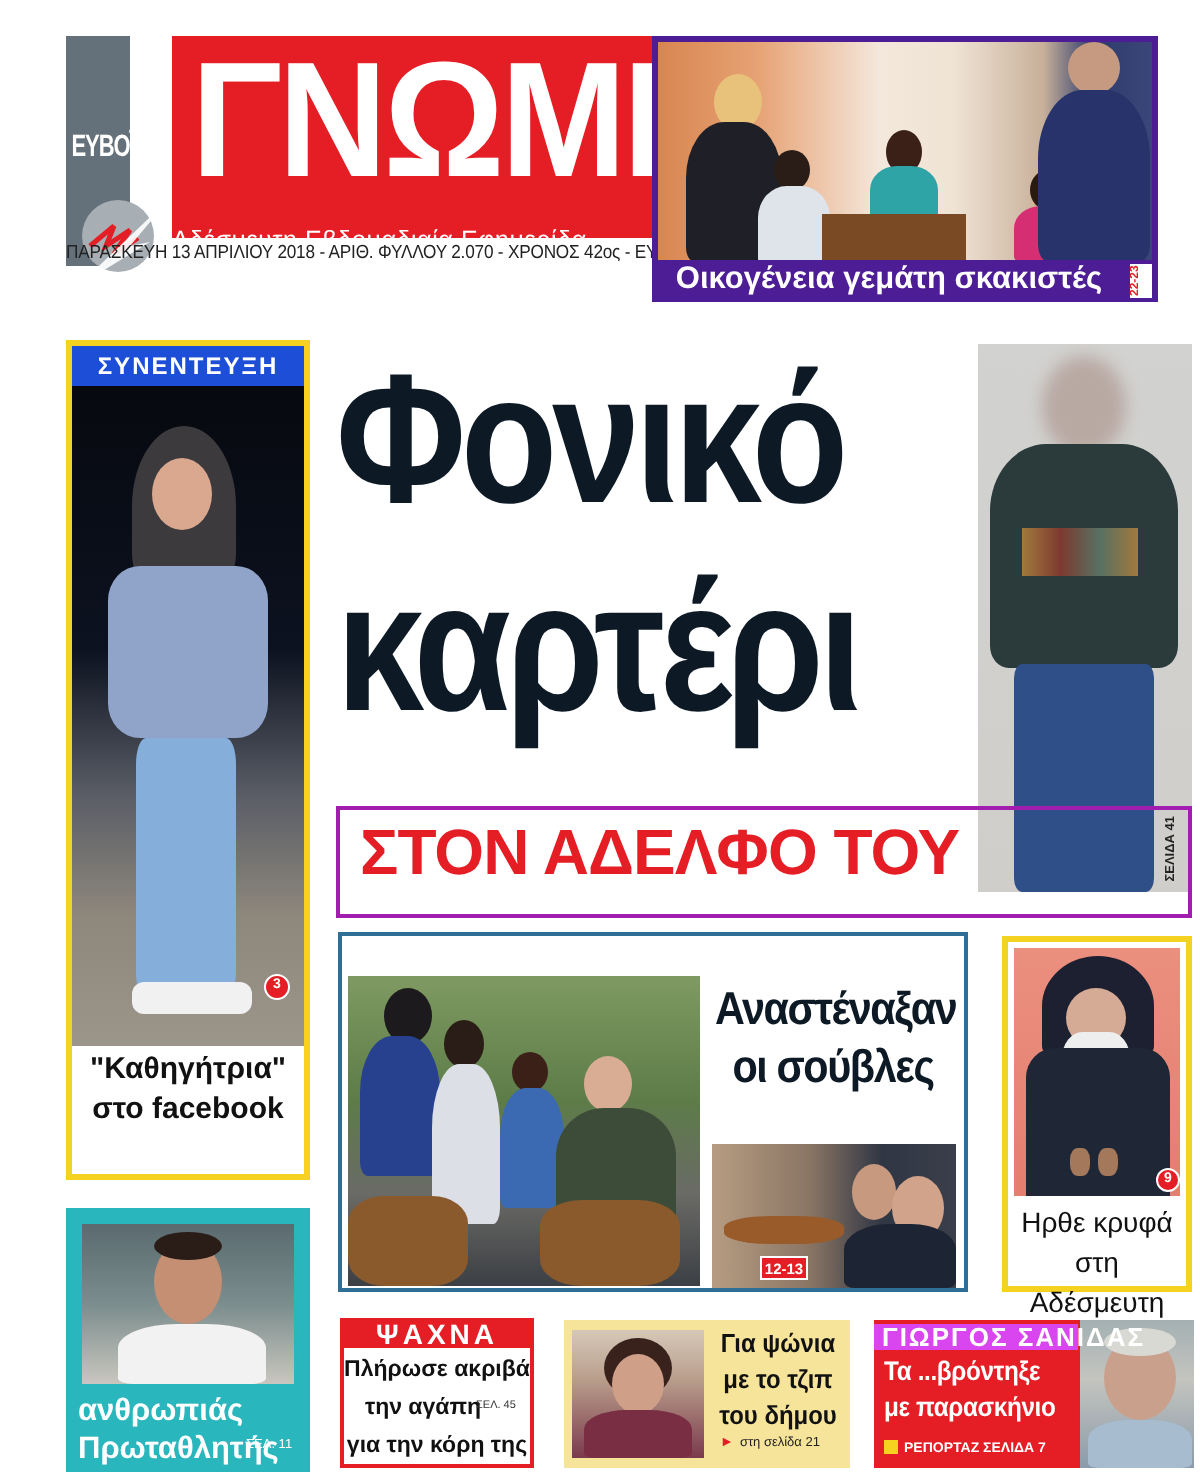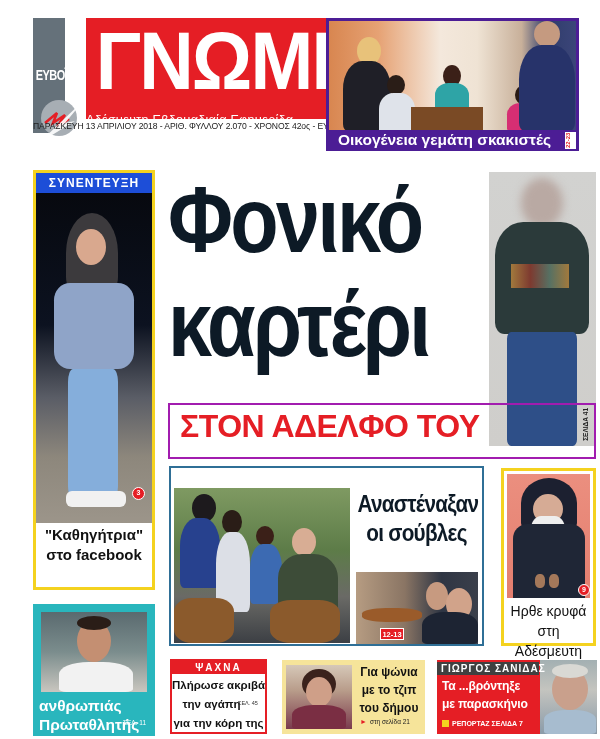--- a/index.html
+++ b/index.html
@@ -54,35 +54,35 @@
   .bishop-caption { left: 0; top: 130px; width: 89px; text-align: center; font-size: 14px; line-height: 20px; color: #111; }
 
   
   .champ-box { left: 33px; top: 604px; width: 122px; height: 132px; background: #29b6bd; }
   .champ-photo { left: 8px; top: 8px; width: 106px; height: 80px; background: linear-gradient(180deg, #5a6a6f 0%, #7b8d8d 50%, #c9c6bf 100%); overflow: hidden; }
   .champ-caption { left: 6px; top: 92px; width: 112px; color: #fff; font-weight: bold; font-size: 15.5px; line-height: 19px; }
   .champ-page { left: 90px; top: 115px; color: #fff; font-size: 6.5px; }
 
   
   .scam-box { left: 170px; top: 659px; width: 97px; height: 75px; border: 2px solid #e51e25; background: #fff; }
-  .scam-label { left: 0; top: 0; width: 93px; height: 13px; background: #e51e25; color: #fff; font-weight: bold; font-size: 10px; line-height: 13px; text-align: center; letter-spacing: 2px; }
+  .scam-label { left: 0; top: 0; width: 93px; height: 13px; background: #e51e25; color: #fff; font-weight: bold; font-size: 14px; line-height: 13px; text-align: center; letter-spacing: 2px; }
   .scam-text { left: 0; top: 15px; width: 93px; text-align: center; font-weight: bold; font-size: 11.5px; line-height: 19px; color: #111; }
   .scam-page { left: 66px; top: 39px; font-size: 5.5px; color: #333; font-weight: normal; }
 
   
   .jeep-box { left: 282px; top: 660px; width: 143px; height: 74px; background: #f6e49a; }
   .jeep-photo { left: 4px; top: 5px; width: 66px; height: 64px; background: linear-gradient(180deg, #d6c8b8 0%, #b89c8a 40%, #7a3a4d 100%); overflow: hidden; }
   .jeep-title { left: 72px; top: 3px; width: 70px; text-align: center; font-weight: bold; font-size: 13px; line-height: 18px; color: #111; transform: scaleX(0.92); }
   .jeep-ref { left: 78px; top: 58px; font-size: 6.5px; color: #222; white-space: nowrap; }
   .jeep-ref-arrow { color: #e51e25; font-size: 7px; margin-right: 3px; }
 
   
   .sanidas-box { left: 437px; top: 660px; width: 160px; height: 74px; background: #e51e25; overflow: hidden; }
   .sanidas-photo { left: 103px; top: 0; width: 57px; height: 74px; background: linear-gradient(180deg, #a3b0b2 0%, #c4c4bf 40%, #8b9ba9 100%); }
-  .sanidas-label { left: 0; top: 2px; width: 102px; height: 13px; background: #404040; color: #fff; font-size: 10px; font-weight: bold; line-height: 13px; padding-left: 4px; letter-spacing: 1px; white-space: nowrap; }
+  .sanidas-label { left: 0; top: 2px; width: 102px; height: 13px; background: #d946ef; color: #fff; font-size: 13px; font-weight: bold; line-height: 13px; padding-left: 4px; letter-spacing: 1px; white-space: nowrap; }
   .sanidas-title { left: 5px; top: 17px; width: 100px; color: #fff; font-weight: bold; font-size: 13.5px; line-height: 18px; letter-spacing: -0.2px; white-space: nowrap; transform: scaleX(0.9); transform-origin: left top; }
   .sanidas-ref { left: 5px; top: 60px; color: #fff; font-size: 7px; font-weight: bold; white-space: nowrap; }
   .sanidas-square { display: inline-block; width: 7px; height: 7px; background: #f4d21f; margin-right: 3px; vertical-align: -1px; }
 
   
   .fig { position: absolute; border-radius: 40% 40% 10% 10%; }
   .head { position: absolute; border-radius: 50%; }
 </style>
 </head>
 <body>

